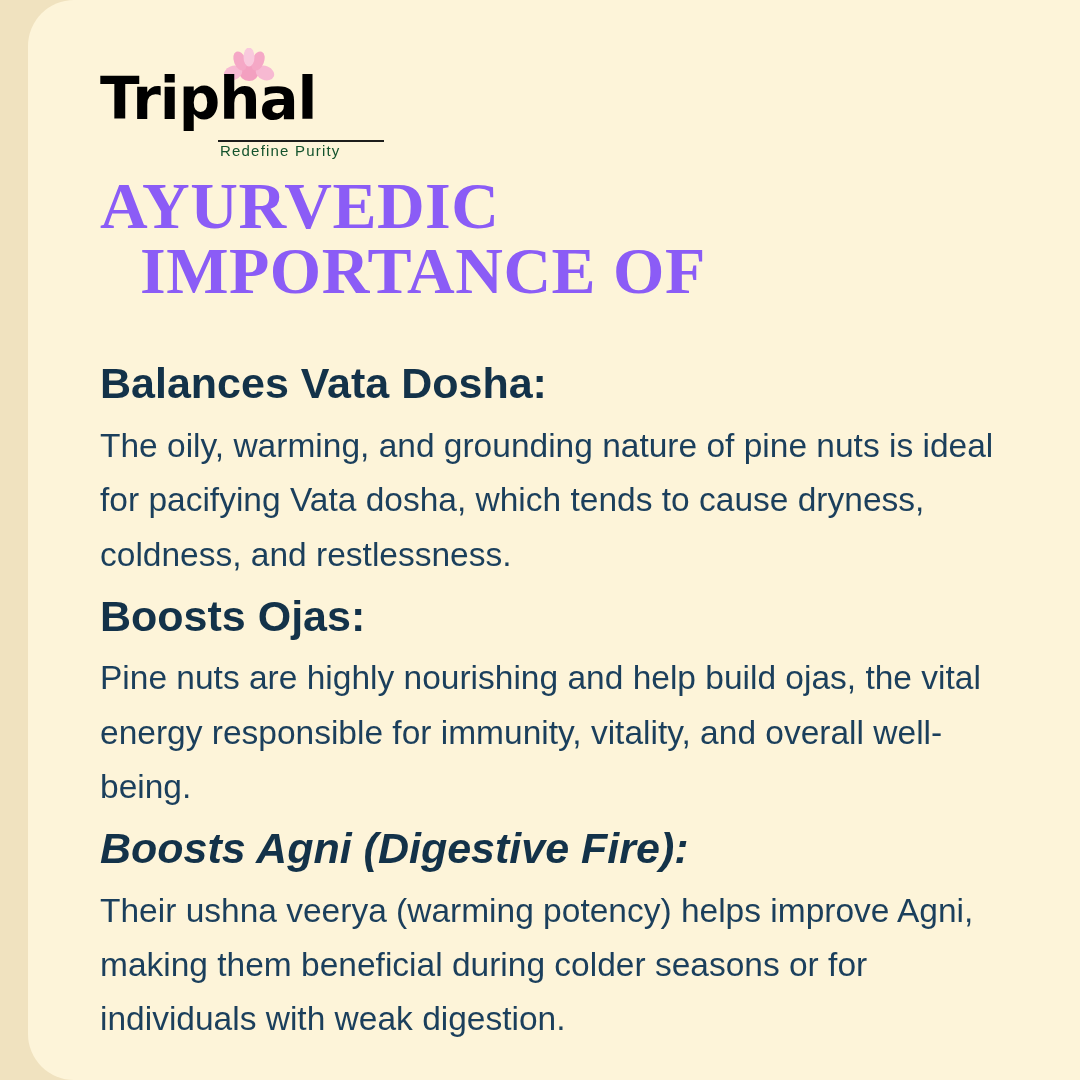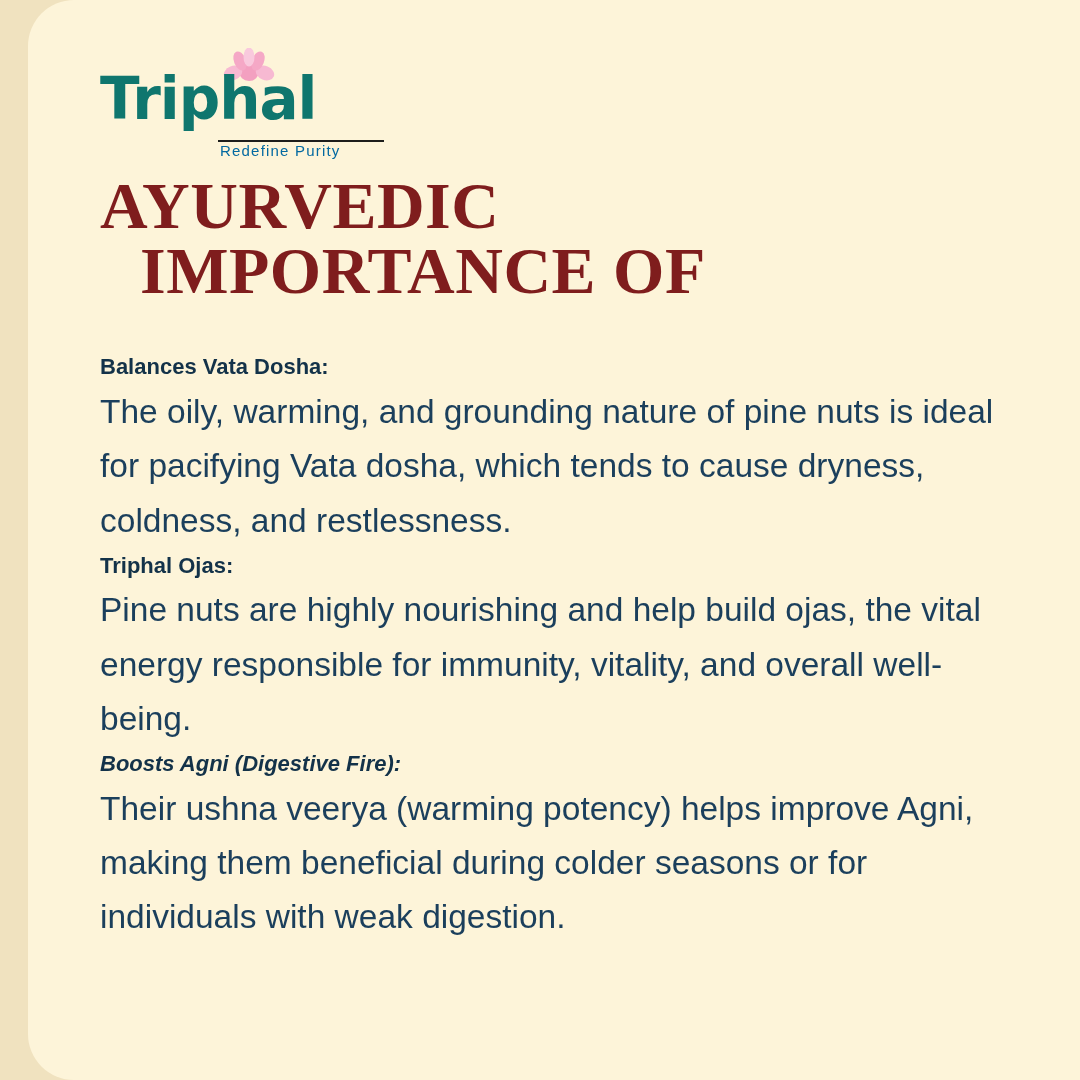--- a/index.html
+++ b/index.html
@@ -40,70 +40,70 @@
     height: 34px;
   }
   .logo-word {
     position: absolute;
     left: 0;
     top: 22px;
     font-family: "DejaVu Sans", sans-serif;
     font-size: 58px;
     font-weight: 700;
     letter-spacing: -1px;
-    color: #0f766e;
+    color: #000000;
     line-height: 1;
   }
   .logo-rule {
     position: absolute;
     left: 118px;
     top: 92px;
     width: 166px;
     height: 2px;
     background: #1d1d1b;
   }
   .logo-tag {
     position: absolute;
     left: 120px;
     top: 94px;
     font-family: "Liberation Sans", sans-serif;
     font-size: 15px;
     letter-spacing: 1.2px;
-    color: #0369a1;
+    color: #14532d;
     white-space: nowrap;
   }
   
   .title {
     margin-top: 18px;
     font-family: "Liberation Serif", serif;
     font-weight: 700;
     font-size: 66px;
     line-height: 0.98;
     letter-spacing: 0.5px;
-    color: #7f1d1d;
+    color: #8b5cf6;
     text-transform: uppercase;
   }
   .title .line {
     display: block;
     white-space: nowrap;
   }
   .title .line2 { letter-spacing: 0.5px; margin-left: 40px; }
   .title .line3 { letter-spacing: 0.4px; }
   
   .body-copy {
     margin-top: 46px;
     color: #15344f;
     font-size: 33.5px;
     line-height: 1.62;
     max-width: 940px;
   }
   .sec-head {
     font-weight: 700;
     color: #133249;
-    font-size: 22px;
+    font-size: 43px;
   }
   .sec-text {
     font-weight: 400;
     color: #1b3f5c;
     font-size: 33.5px;
   }
 </style>
 </head>
 <body>
 
@@ -124,19 +124,19 @@
   </div>
 
   <h1 class="title">
     <span class="line line1">AYURVEDIC</span>
     <span class="line line2">IMPORTANCE OF</span>
   </h1>
 
   <div class="body-copy">
     <span class="sec-head" style="display: block;">Balances Vata Dosha:</span>
     <span class="sec-text">The oily, warming, and grounding nature of pine nuts is ideal for pacifying Vata dosha, which tends to cause dryness, coldness, and restlessness.</span>
-    <span class="sec-head" style="display: block;">Triphal Ojas:</span>
+    <span class="sec-head" style="display: block;">Boosts Ojas:</span>
     <span class="sec-text">Pine nuts are highly nourishing and help build ojas, the vital energy responsible for immunity, vitality, and overall well-being.</span>
     <span class="sec-head" style="display: block; font-style: italic;">Boosts Agni (Digestive Fire):</span>
     <span class="sec-text">Their ushna veerya (warming potency) helps improve Agni, making them beneficial during colder seasons or for individuals with weak digestion.</span>
   </div>
 
 </div>
 
 </body></html>

